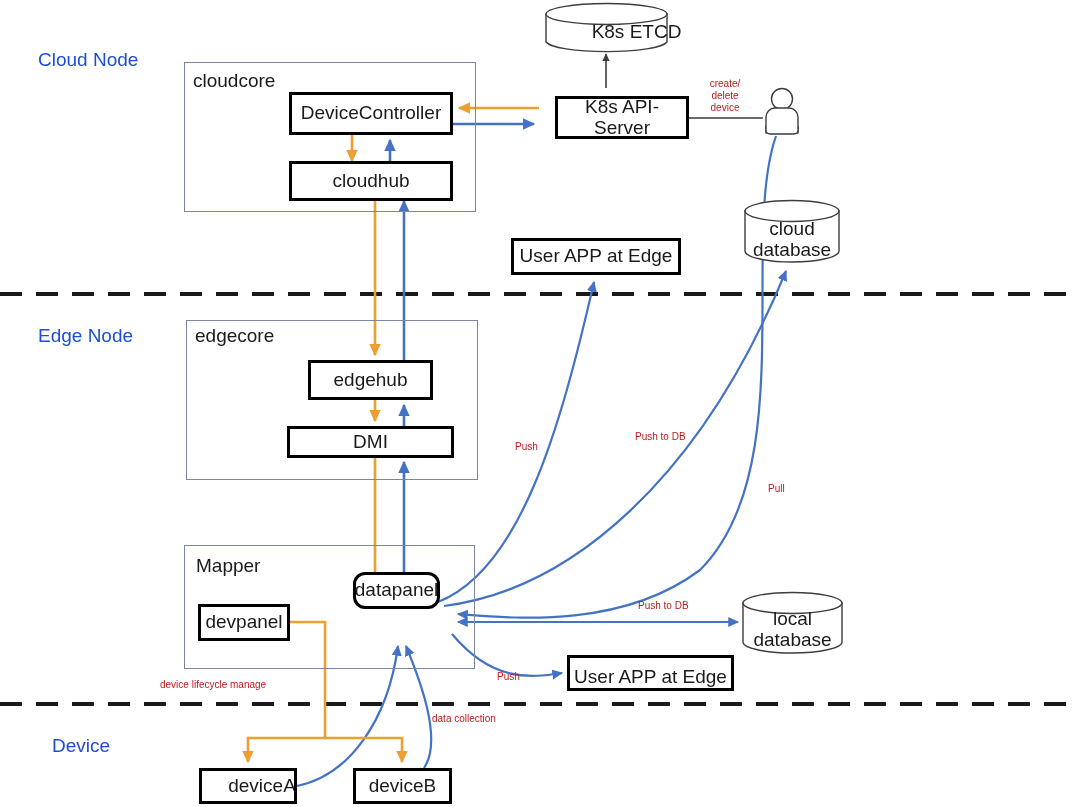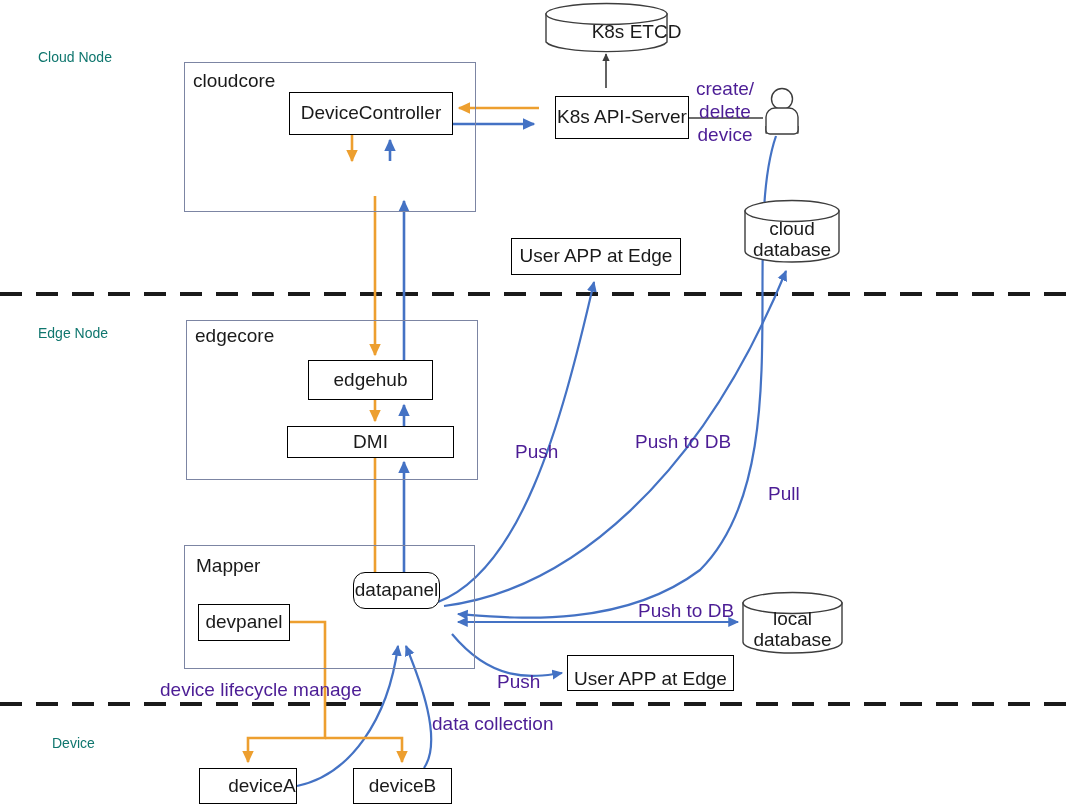--- a/index.html
+++ b/index.html
@@ -26,51 +26,51 @@
   }
   .node {
     position: absolute;
     box-sizing: border-box;
     display: flex;
     align-items: center;
     justify-content: center;
     text-align: center;
     color: #1a1a1a;
     background: #ffffff;
-    border: 1px solid #000000;
+    border: 3px solid #000000;
     font-size: 19px;
     line-height: 1.1;
     z-index: 3;
   }
   .group-box {
     position: absolute;
     box-sizing: border-box;
     border: 1px solid #7c85a3;
     background: transparent;
     z-index: 1;
   }
   .group-label {
     position: absolute;
     font-size: 19px;
     color: #1a1a1a;
     white-space: nowrap;
     z-index: 2;
   }
   .zone-label {
     position: absolute;
-    font-size: 14px;
-    color: #0f766e;
+    font-size: 19px;
+    color: #1d4ed8;
     white-space: nowrap;
     z-index: 2;
     text-align: center;
   }
   .edge-label {
     position: absolute;
-    font-size: 19px;
-    color: #4c1d95;
+    font-size: 10px;
+    color: #b91c1c;
     white-space: nowrap;
     z-index: 4;
     background: transparent;
     text-align: center;
   }
   .edge-label.multi {
     line-height: 1.2;
   }
   .cylinder {
     position: absolute;
@@ -168,20 +168,23 @@
   <div class="group-box" style="left:186px; top:320px; width:292px; height:160px;"></div>
   <div class="group-label" style="left:195px; top:325px;">edgecore</div>
 
   <div class="group-box" style="left:184px; top:545px; width:291px; height:124px;"></div>
   <div class="group-label" style="left:196px; top:555px;">Mapper</div>
 
   <div class="node" style="left:289px; top:92px; width:164px; height:43px;">
     <span>DeviceController</span>
   </div>
 
+  <div class="node" style="left:289px; top:161px; width:164px; height:40px;">
+    <span>cloudhub</span>
+  </div>
 
   <div class="node" style="left:539px; top:96px; width:134px; height:43px;margin-left:16px;">
     <span>K8s API-Server</span>
   </div>
 
   <div class="node" style="left:511px; top:238px; width:170px; height:37px;">
     <span>User APP at Edge</span>
   </div>
 
   <div class="node" style="left:287px; top:426px; width:167px; height:32px;">

